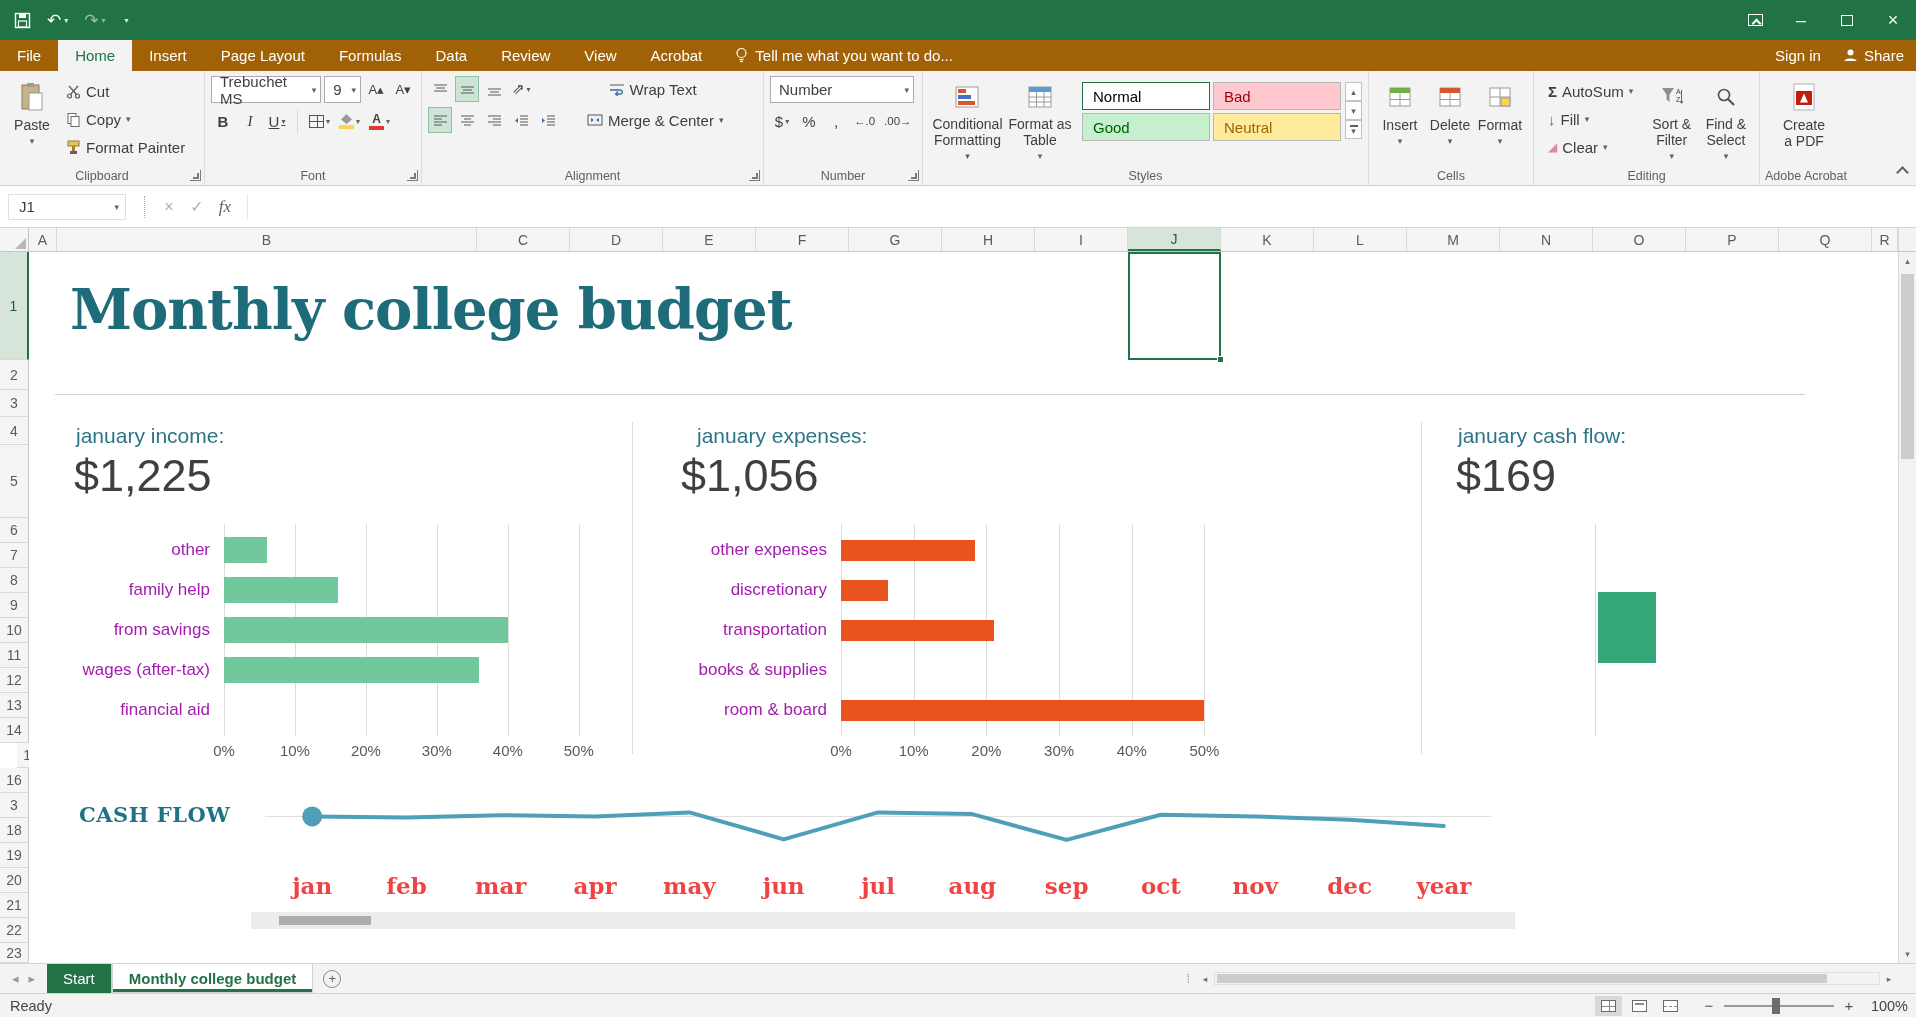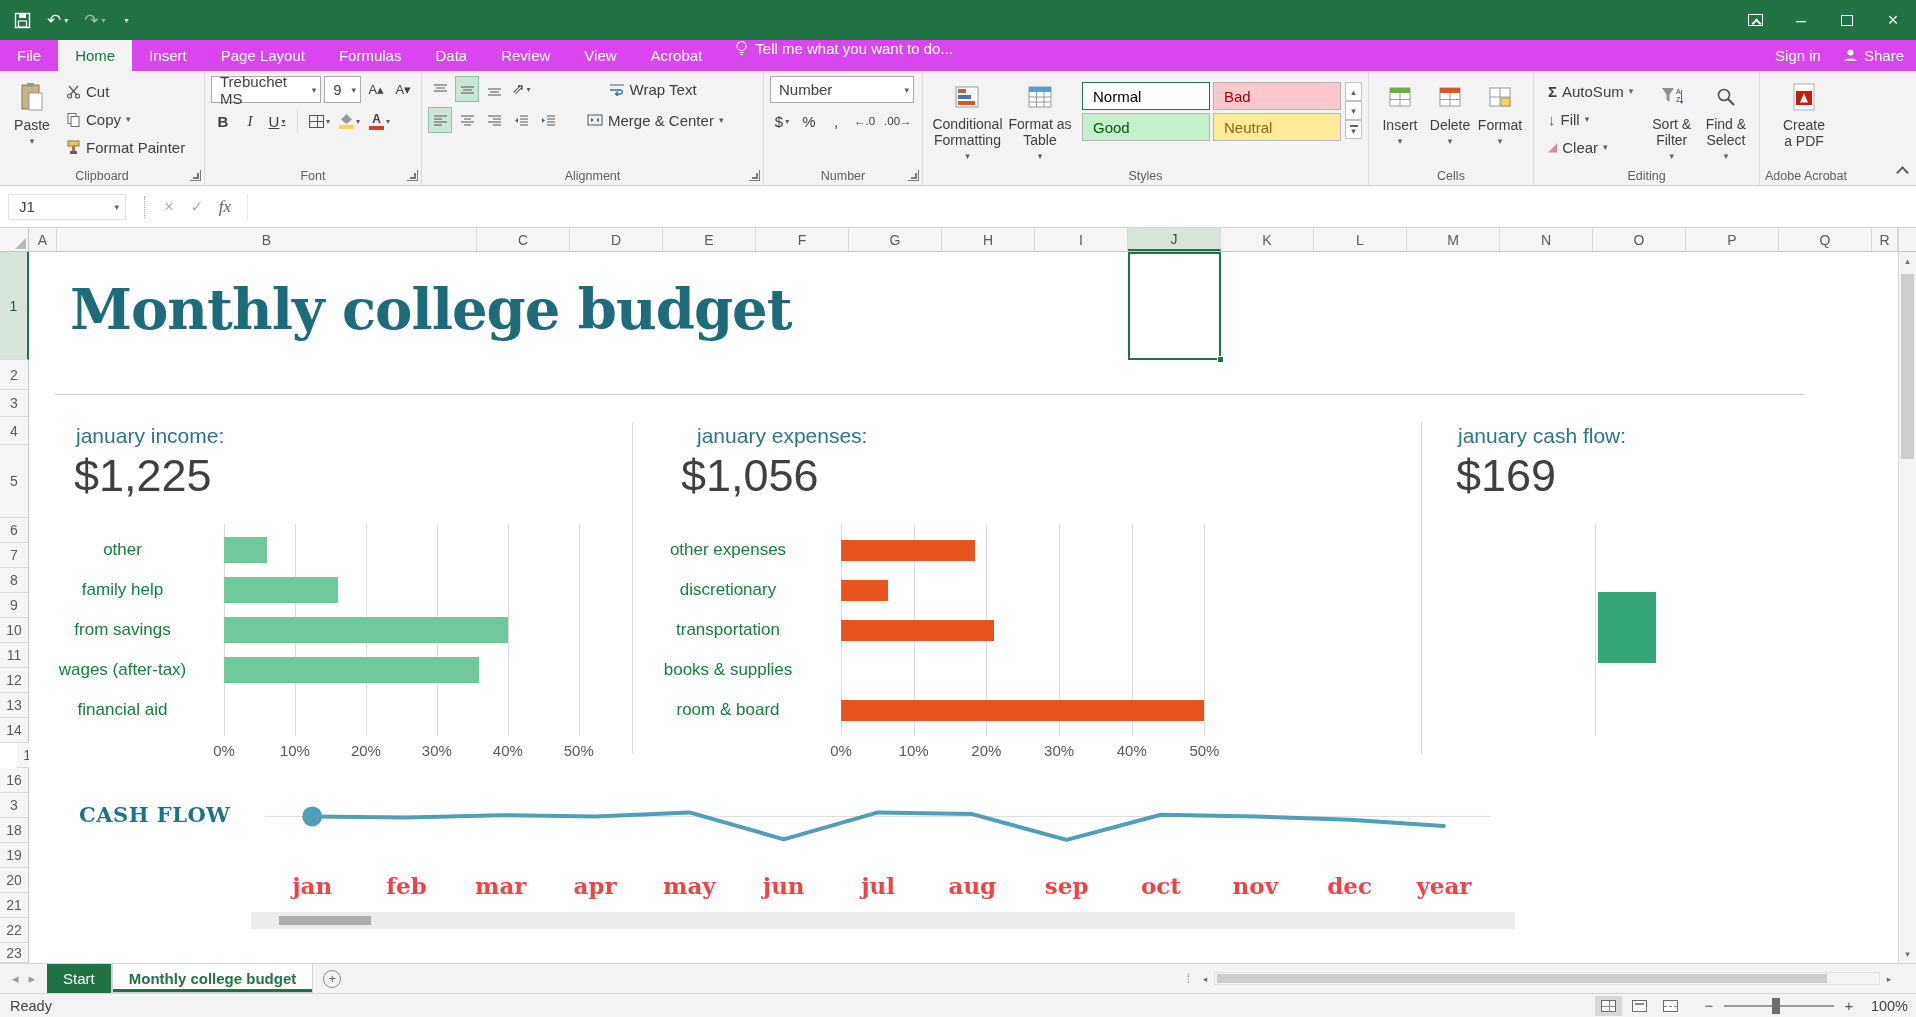--- a/index.html
+++ b/index.html
@@ -14,25 +14,25 @@
   .qat-btn .mini{font-size:8px;margin-left:3px;opacity:.85}
   .qat-btn.disabled{opacity:.55}
   .win-title{position:absolute;left:0;right:0;text-align:center;font-size:15px;pointer-events:none}
   .win-controls{margin-left:auto;display:flex;height:100%;z-index:2}
   .wc{width:46px;display:flex;align-items:center;justify-content:center;font-size:18px;cursor:pointer}
   .rdo-ico{width:15px;height:12px;border:1px solid #fff;position:relative}
   .rdo-ico::after{content:'';position:absolute;left:4px;top:5px;width:5px;height:5px;border-left:2px solid #fff;border-top:2px solid #fff;transform:rotate(45deg)}
   .maxbox{width:12px;height:11px;border:1px solid #fff}
 
   
-  .tabrow{height:31px;background:#d946ef;display:flex;align-items:stretch;color:#fff;font-size:15px;flex:0 0 31px}
+  .tabrow{height:31px;background:#a16207;display:flex;align-items:stretch;color:#fff;font-size:15px;flex:0 0 31px}
   #menu-tabs{display:flex}
   .mtab{padding:7px 17px 6px;cursor:pointer;white-space:nowrap}
   .mtab.active{background:#f3f3f3;color:#217346}
-  .tellme{display:flex;align-items:flex-start;gap:7px;padding:0 16px;cursor:text}
+  .tellme{display:flex;align-items:center;gap:7px;padding:0 16px;cursor:text}
   .tabrow-right{margin-left:auto;display:flex;align-items:center;gap:22px;padding-right:12px}
   .share-btn{display:flex;align-items:center;gap:6px;cursor:pointer}
 
   
   .ribbon{height:115px;background:#f3f3f3;border-bottom:1px solid #d2d2d2;display:flex;position:relative;flex:0 0 115px}
   .rgroup{position:relative;height:100%;border-right:1px solid #dcdcdc;padding:5px 6px 18px;display:flex;align-items:flex-start}
   .glabel{position:absolute;bottom:2px;left:0;right:0;text-align:center;font-size:12.5px;color:#5f5f5f;pointer-events:none}
   .dlaunch{position:absolute;right:3px;bottom:4px;width:11px;height:11px;border-right:1px solid #7a7a7a;border-bottom:1px solid #7a7a7a;cursor:pointer}
   .dlaunch::after{content:'';position:absolute;right:1px;bottom:1px;width:4px;height:4px;border-right:2px solid #7a7a7a;border-bottom:2px solid #7a7a7a}
   .bigbtn{display:flex;flex-direction:column;align-items:center;justify-content:flex-start;
@@ -110,21 +110,21 @@
   .sec-value{position:absolute;top:198px;font-size:45px;color:#3f3f3f;white-space:nowrap}
   .vdiv{position:absolute;top:170px;height:332px;width:1px;background:#dcdcdc}
 
   .barchart{position:absolute;top:272px;height:245px;--pl:189px;--pw:369px}
   .barchart.income{left:6px;width:575px}
   .barchart.expenses{left:600px;width:600px;--pl:212px;--pw:378px}
   .bc-gridlayer{position:absolute;left:var(--pl);width:var(--pw);top:0;height:212px}
   .bc-gl{position:absolute;top:0;bottom:0;width:1px;background:#dcdcdc}
   .bc-rows{position:absolute;left:0;top:6px;width:calc(var(--pl) + var(--pw));height:200px;display:flex;flex-direction:column}
   .bc-row{flex:1;display:flex;align-items:center}
-  .bc-label{width:var(--pl);padding-right:14px;text-align:center;font-size:17px;color:#15803d;white-space:nowrap}
+  .bc-label{width:var(--pl);padding-right:14px;text-align:right;font-size:17px;color:#a21caf;white-space:nowrap}
   .bc-track{width:var(--pw);height:100%;display:flex;align-items:center;position:relative}
   .bc-bar{height:26px}
   .barchart.expenses .bc-bar{height:21px}
   .bc-axis{position:absolute;left:var(--pl);width:var(--pw);top:218px;height:20px}
   .bc-tick{position:absolute;transform:translateX(-50%);font-size:15px;color:#595959}
 
   .mc-axis{position:absolute;left:1566px;top:272px;height:212px;width:1px;background:#d9d9d9}
   .mc-bar{position:absolute;left:1569px;top:340px;width:58px;height:71px;cursor:pointer}
 
   .cashflow-label{position:absolute;left:50px;top:550px;font-family:"DejaVu Serif",serif;font-weight:bold;

